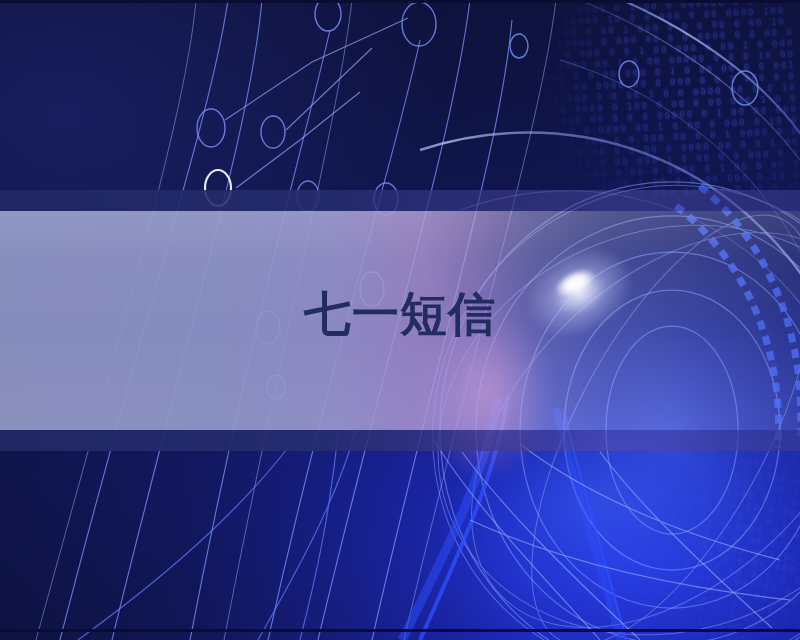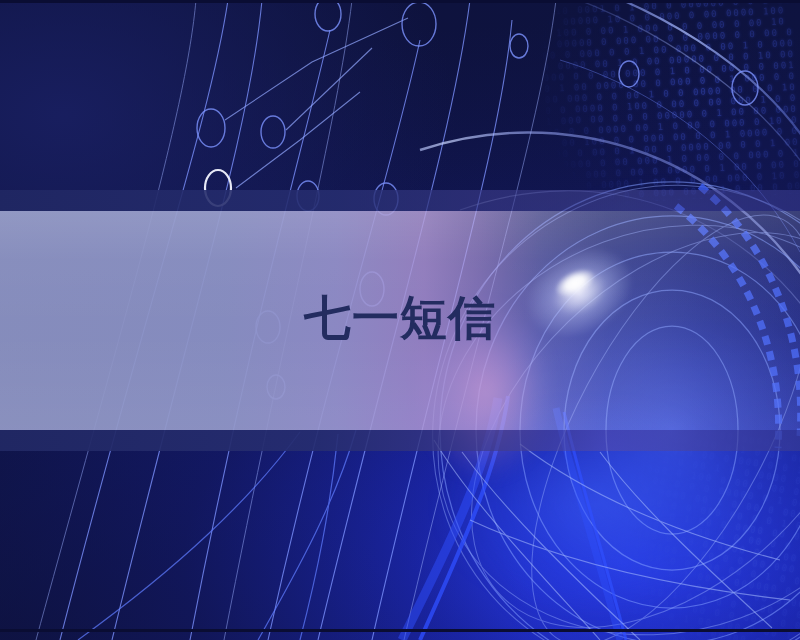--- a/index.html
+++ b/index.html
@@ -176,21 +176,21 @@
   .title-wrap {
     position: absolute;
     left: 0;
     top: 292px;
     width: 800px;
     text-align: center;
     pointer-events: none;
   }
   .title-text {
     display: inline-block;
-    font-family: Liberation Serif, serif;
+    font-family: Liberation Mono, monospace;
     font-size: 47px;
     font-weight: bold;
     line-height: 52px;
     letter-spacing: 1px;
     color: #232c60;
   }
 </style>
 </head>
 <body>
 

